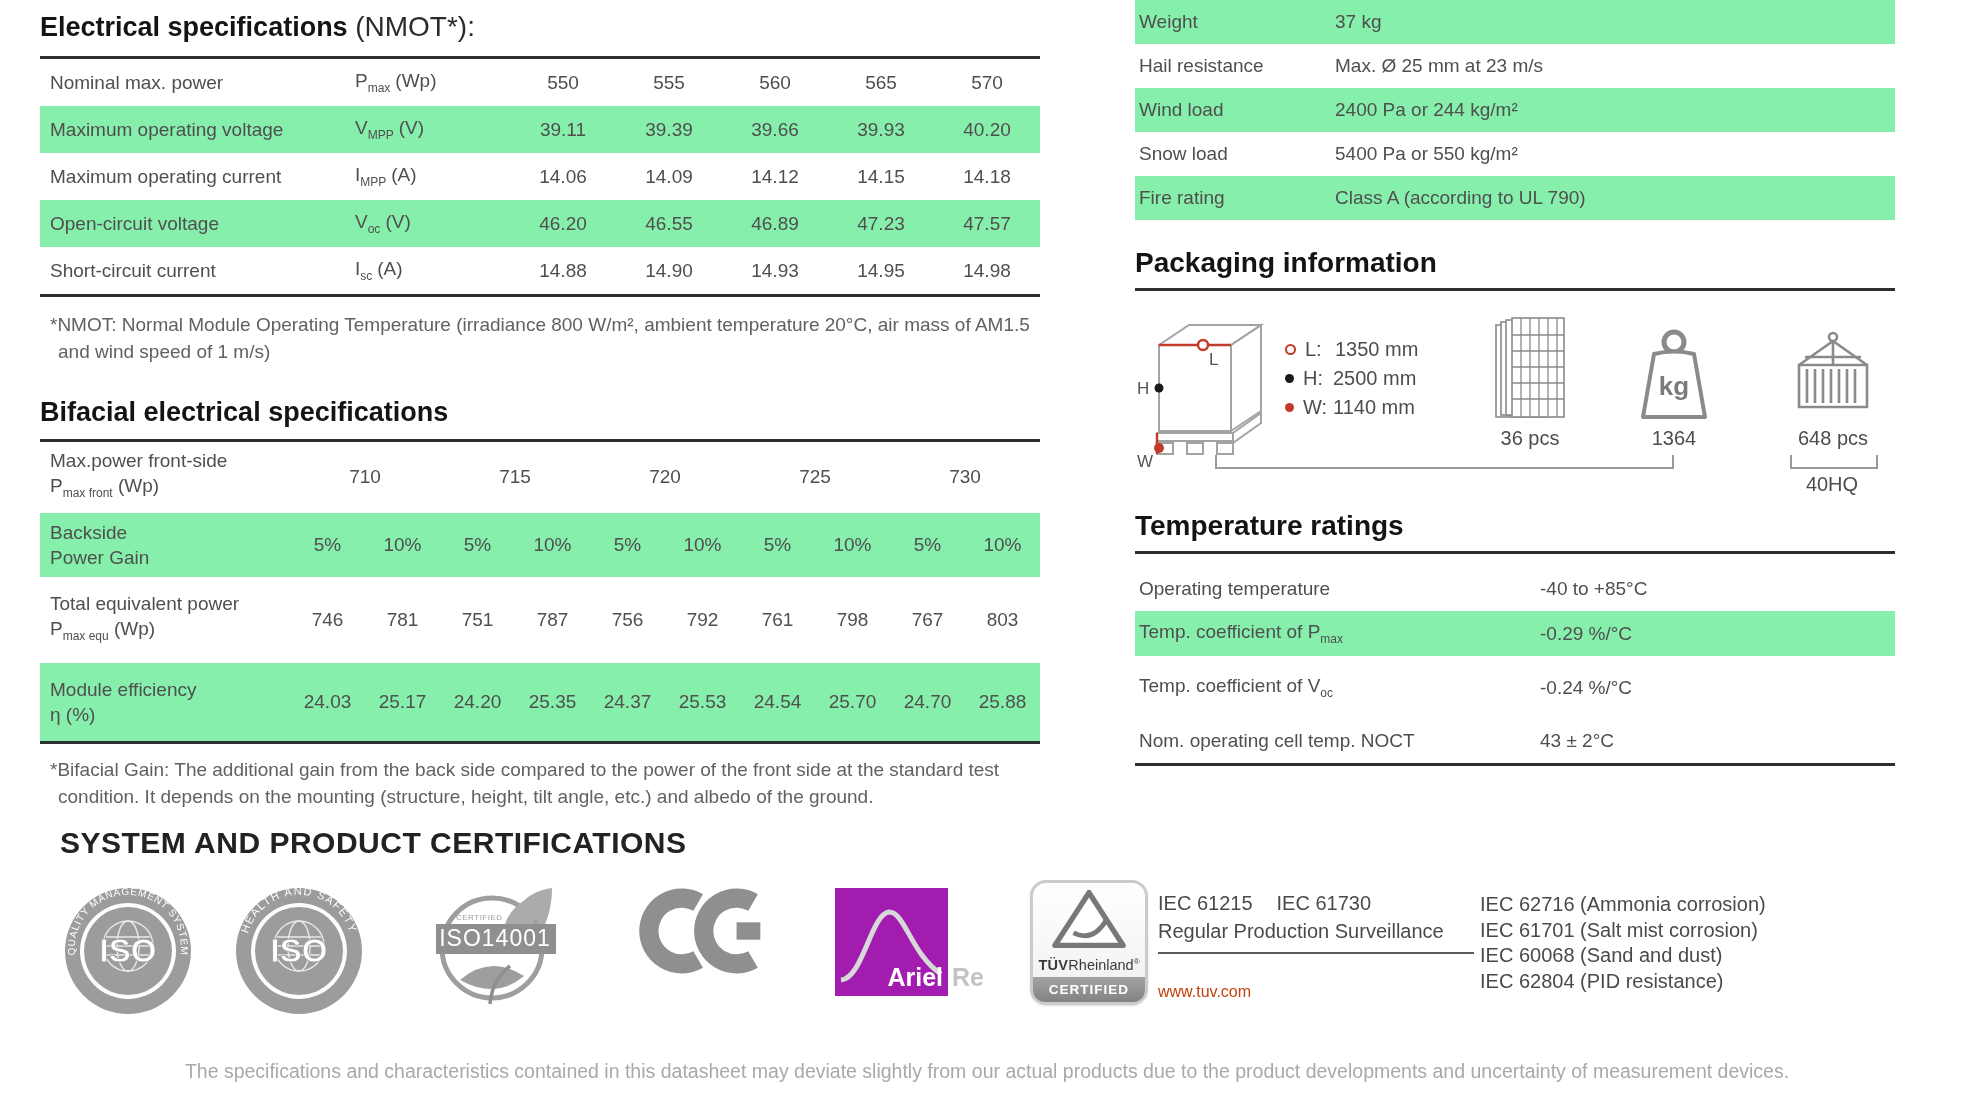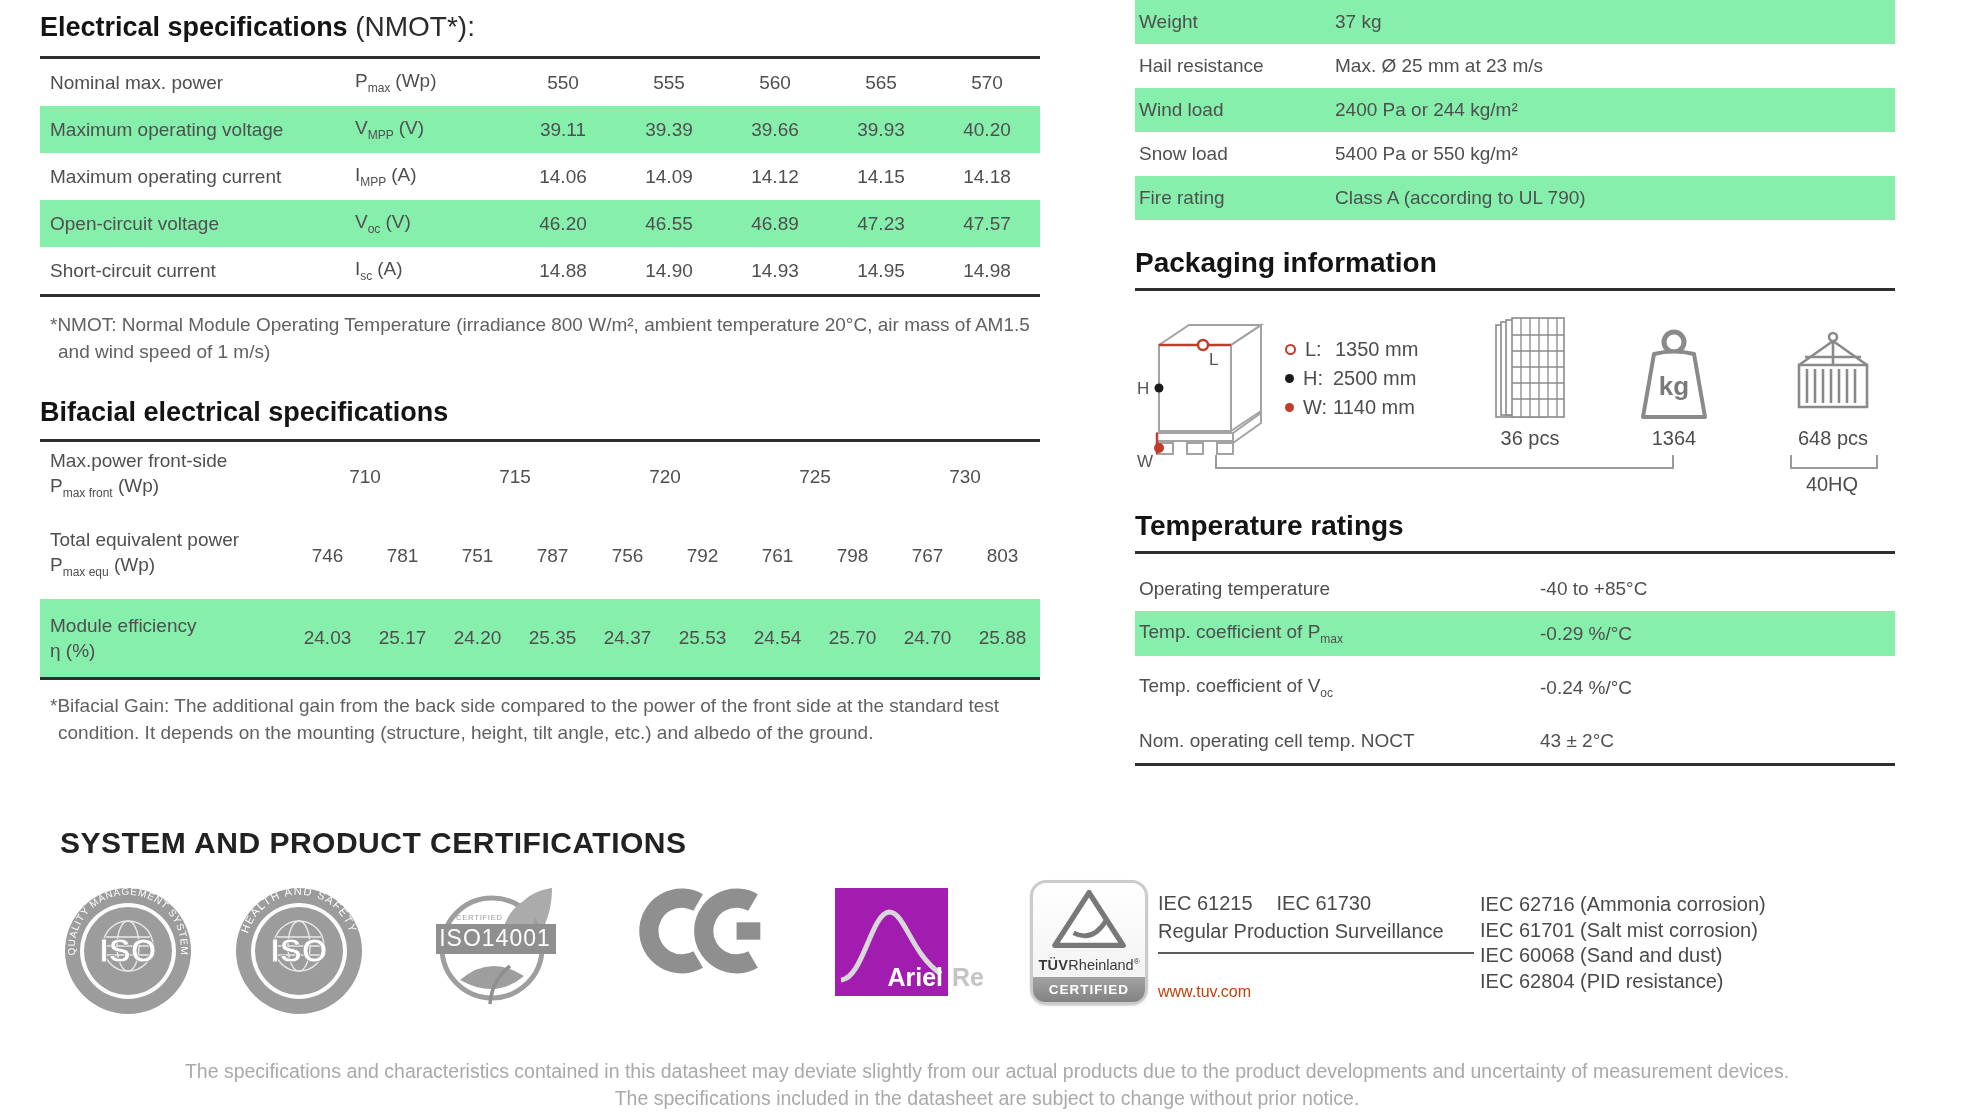--- a/index.html
+++ b/index.html
@@ -150,20 +150,36 @@
         <td class="lbl">
           <div>Max.power front-side</div>
           <div><span>P</span><sub>max front</sub> <span>(Wp)</span></div>
         </td>
         <td class="val" colspan="2">710</td>
         <td class="val" colspan="2">715</td>
         <td class="val" colspan="2">720</td>
         <td class="val" colspan="2">725</td>
         <td class="val" colspan="2">730</td>
       </tr>
+      <tr class="shade" style="height:64px;">
+        <td class="lbl">
+          <div>Backside</div>
+            <div>Power Gain</div>
+        </td>
+        <td class="val">5%</td>
+        <td class="val">10%</td>
+        <td class="val">5%</td>
+        <td class="val">10%</td>
+        <td class="val">5%</td>
+        <td class="val">10%</td>
+        <td class="val">5%</td>
+        <td class="val">10%</td>
+        <td class="val">5%</td>
+        <td class="val">10%</td>
+      </tr>
       <tr style="height:86px;">
         <td class="lbl">
           <div>Total equivalent power</div>
           <div><span>P</span><sub>max equ</sub> <span>(Wp)</span></div>
         </td>
         <td class="val">746</td>
         <td class="val">781</td>
         <td class="val">751</td>
         <td class="val">787</td>
         <td class="val">756</td>
@@ -425,14 +441,13 @@
   <div class="iec-list">
     <div>IEC 62716 (Ammonia corrosion)</div>
     <div>IEC 61701 (Salt mist corrosion)</div>
     <div>IEC 60068 (Sand and dust)</div>
     <div>IEC 62804 (PID resistance)</div>
   </div>
 </div>
 
 <div class="disclaimer">
   <div>The specifications and characteristics contained in this datasheet may deviate slightly from our actual products due to the product developments and uncertainty of measurement devices.</div>
-  <div>The specifications included in the datasheet are subject to change without prior notice.</div>
 </div>
 
 </body></html>

